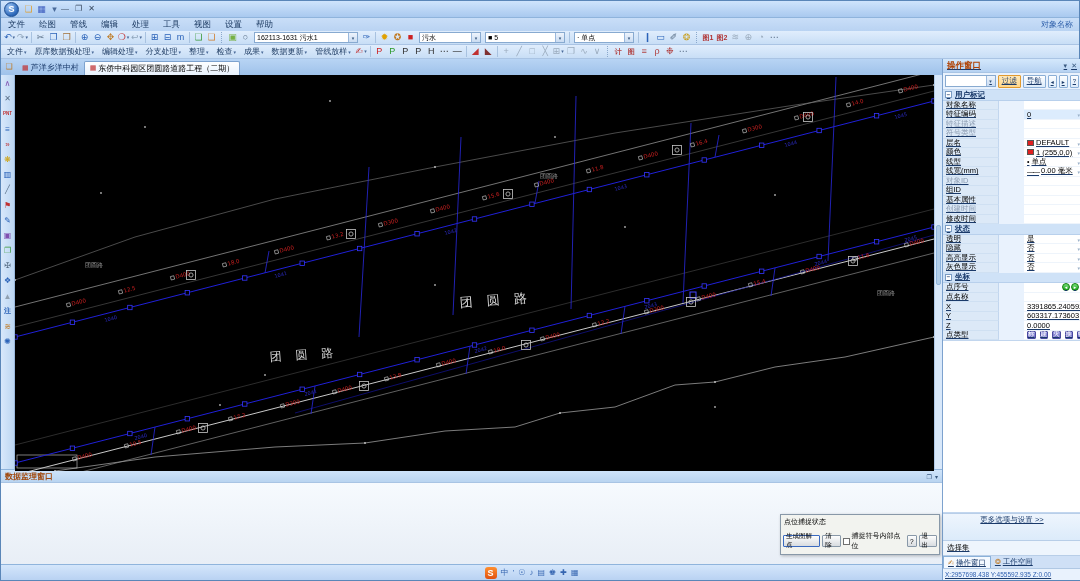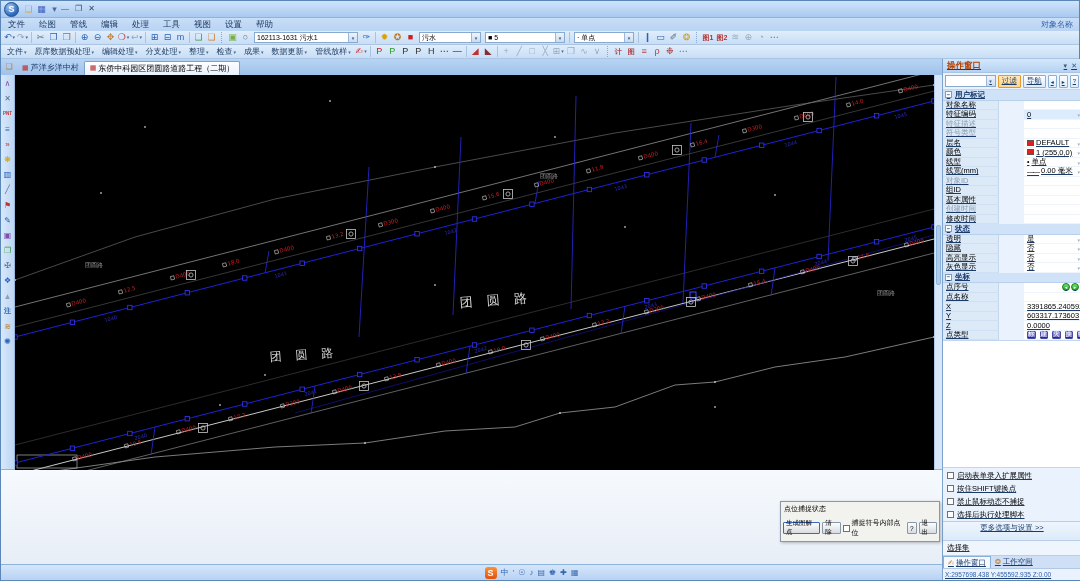--- a/index.html
+++ b/index.html
@@ -90,21 +90,21 @@
   .gdd{position:absolute;right:1px;top:2px;font-size:5px;color:#9ab0c8;}
   .sw{width:7px;height:6px;background:#e02020;border:1px solid #555;flex:none;}
   .pre-dot{font-size:7px;color:#000;}
   .pre-dash{font-size:7px;color:#000;letter-spacing:-1px;}
   .gnav{width:8px;height:8px;border-radius:50%;background:linear-gradient(#7ae07a,#18a018);color:#fff;font-size:5px;display:flex;align-items:center;justify-content:center;border:1px solid #108010;}
   .gnavs{margin-left:auto;display:flex;gap:1px;padding-right:2px;}
   .ptb{width:11px;height:8px;background:linear-gradient(#9a9ae0,#6a6ac0);border:1px solid #4a4aa0;color:#fff;font-size:6.5px;display:flex;align-items:center;justify-content:center;margin-right:2px;border-radius:1px;}
   .rp-fill{flex:1;background:#fff;border-bottom:1px solid #c2d6ee;margin:0;}
   .rp-checks{padding-top:1px;}
   .chk{display:flex;align-items:center;gap:3px;font-size:7.5px;height:13px;padding-left:4px;color:#000;white-space:nowrap;overflow:hidden;}
-  .rp-more{height:20px;font-size:7.5px;color:#1a3a6a;background:linear-gradient(#eef5fd,#dcebfa);border-top:1px solid #b8cee8;border-bottom:1px solid #b8cee8;text-align:center;line-height:11px;}
+  .rp-more{height:28px;font-size:7.5px;color:#1a3a6a;background:linear-gradient(#eef5fd,#dcebfa);border-top:1px solid #b8cee8;border-bottom:1px solid #b8cee8;text-align:center;line-height:11px;}
   .rp-selset{font-size:7.5px;color:#000;padding:2px 4px;border-bottom:1px solid #b8cee8;background:#eef5fd;}
   .rp-tabs{height:13px;display:flex;background:#cfe0f6;border-bottom:1px solid #b0c8e4;}
   .rtab{display:flex;align-items:center;gap:2px;font-size:7.5px;padding:0 4px;color:#1a3a6a;white-space:nowrap;}
   .rtab.active{background:#f4f9ff;border:1px solid #8ab0d8;border-bottom:none;}
   .rtabico{font-size:7px;color:#c07820;}
   .rp-coords{font-size:6.5px;color:#3060b0;padding:2px 2px;white-space:nowrap;overflow:hidden;}
 </style>
 </head>
 <body>
 
@@ -560,20 +560,27 @@
                 <text x="525" y="103" fill="#9a9a9a" font-size="6" font-family="DejaVu Sans, sans-serif">团圆路</text>
                 <text x="862" y="220" fill="#9a9a9a" font-size="6" font-family="DejaVu Sans, sans-serif">团圆路</text>
               </g>
             </svg>
           </div>
         <div class="vscroll">
             <div class="vthumb"></div>
           </div>
       </div>
       <div class="bottompanel">
+        <div class="bp-title">
+          <span>数据监理窗口</span>
+          <span class="bp-btns" id="bpbtns">
+              <span class="bp-btn">❐</span>
+              <span class="bp-btn">▾</span>
+            </span>
+        </div>
         <div class="bp-body">
           <div class="snapdlg">
             <div class="sd-title">点位捕捉状态</div>
             <div class="sd-row">
               <span class="sd-btn primary">生成图解点</span>
               <span class="sd-btn">清除</span>
               <span class="sd-chk">
                   <span class="cbox"></span>
                   <span>捕捉符号内部点位</span>
                 </span>
@@ -765,38 +772,20 @@
               <span class="ptb">标</span>
               <span class="ptb">建</span>
               <span class="ptb">灭</span>
               <span class="ptb">换</span>
               <span class="ptb">特</span>
               <span class="ptb">更</span>
             </div>
           </div>
         </div>
       <div class="rp-fill"></div>
-      <div class="rp-checks" id="checks">
-          <div class="chk">
-            <span class="cbox"></span>
-            <span>启动表单录入扩展属性</span>
-          </div>
-          <div class="chk">
-            <span class="cbox"></span>
-            <span>按住SHIFT键换点</span>
-          </div>
-          <div class="chk">
-            <span class="cbox"></span>
-            <span>禁止鼠标动态不捕捉</span>
-          </div>
-          <div class="chk">
-            <span class="cbox"></span>
-            <span>选择后执行处理脚本</span>
-          </div>
-        </div>
       <div class="rp-more">更多选项与设置 &gt;&gt;</div>
       <div class="rp-selset">选择集</div>
       <div class="rp-tabs" id="rptabs">
           <span class="rtab active">
             <span class="rtabico">✍</span>
             <span>操作窗口</span>
           </span>
           <span class="rtab">
             <span class="rtabico">❂</span>
             <span>工作空间</span>

